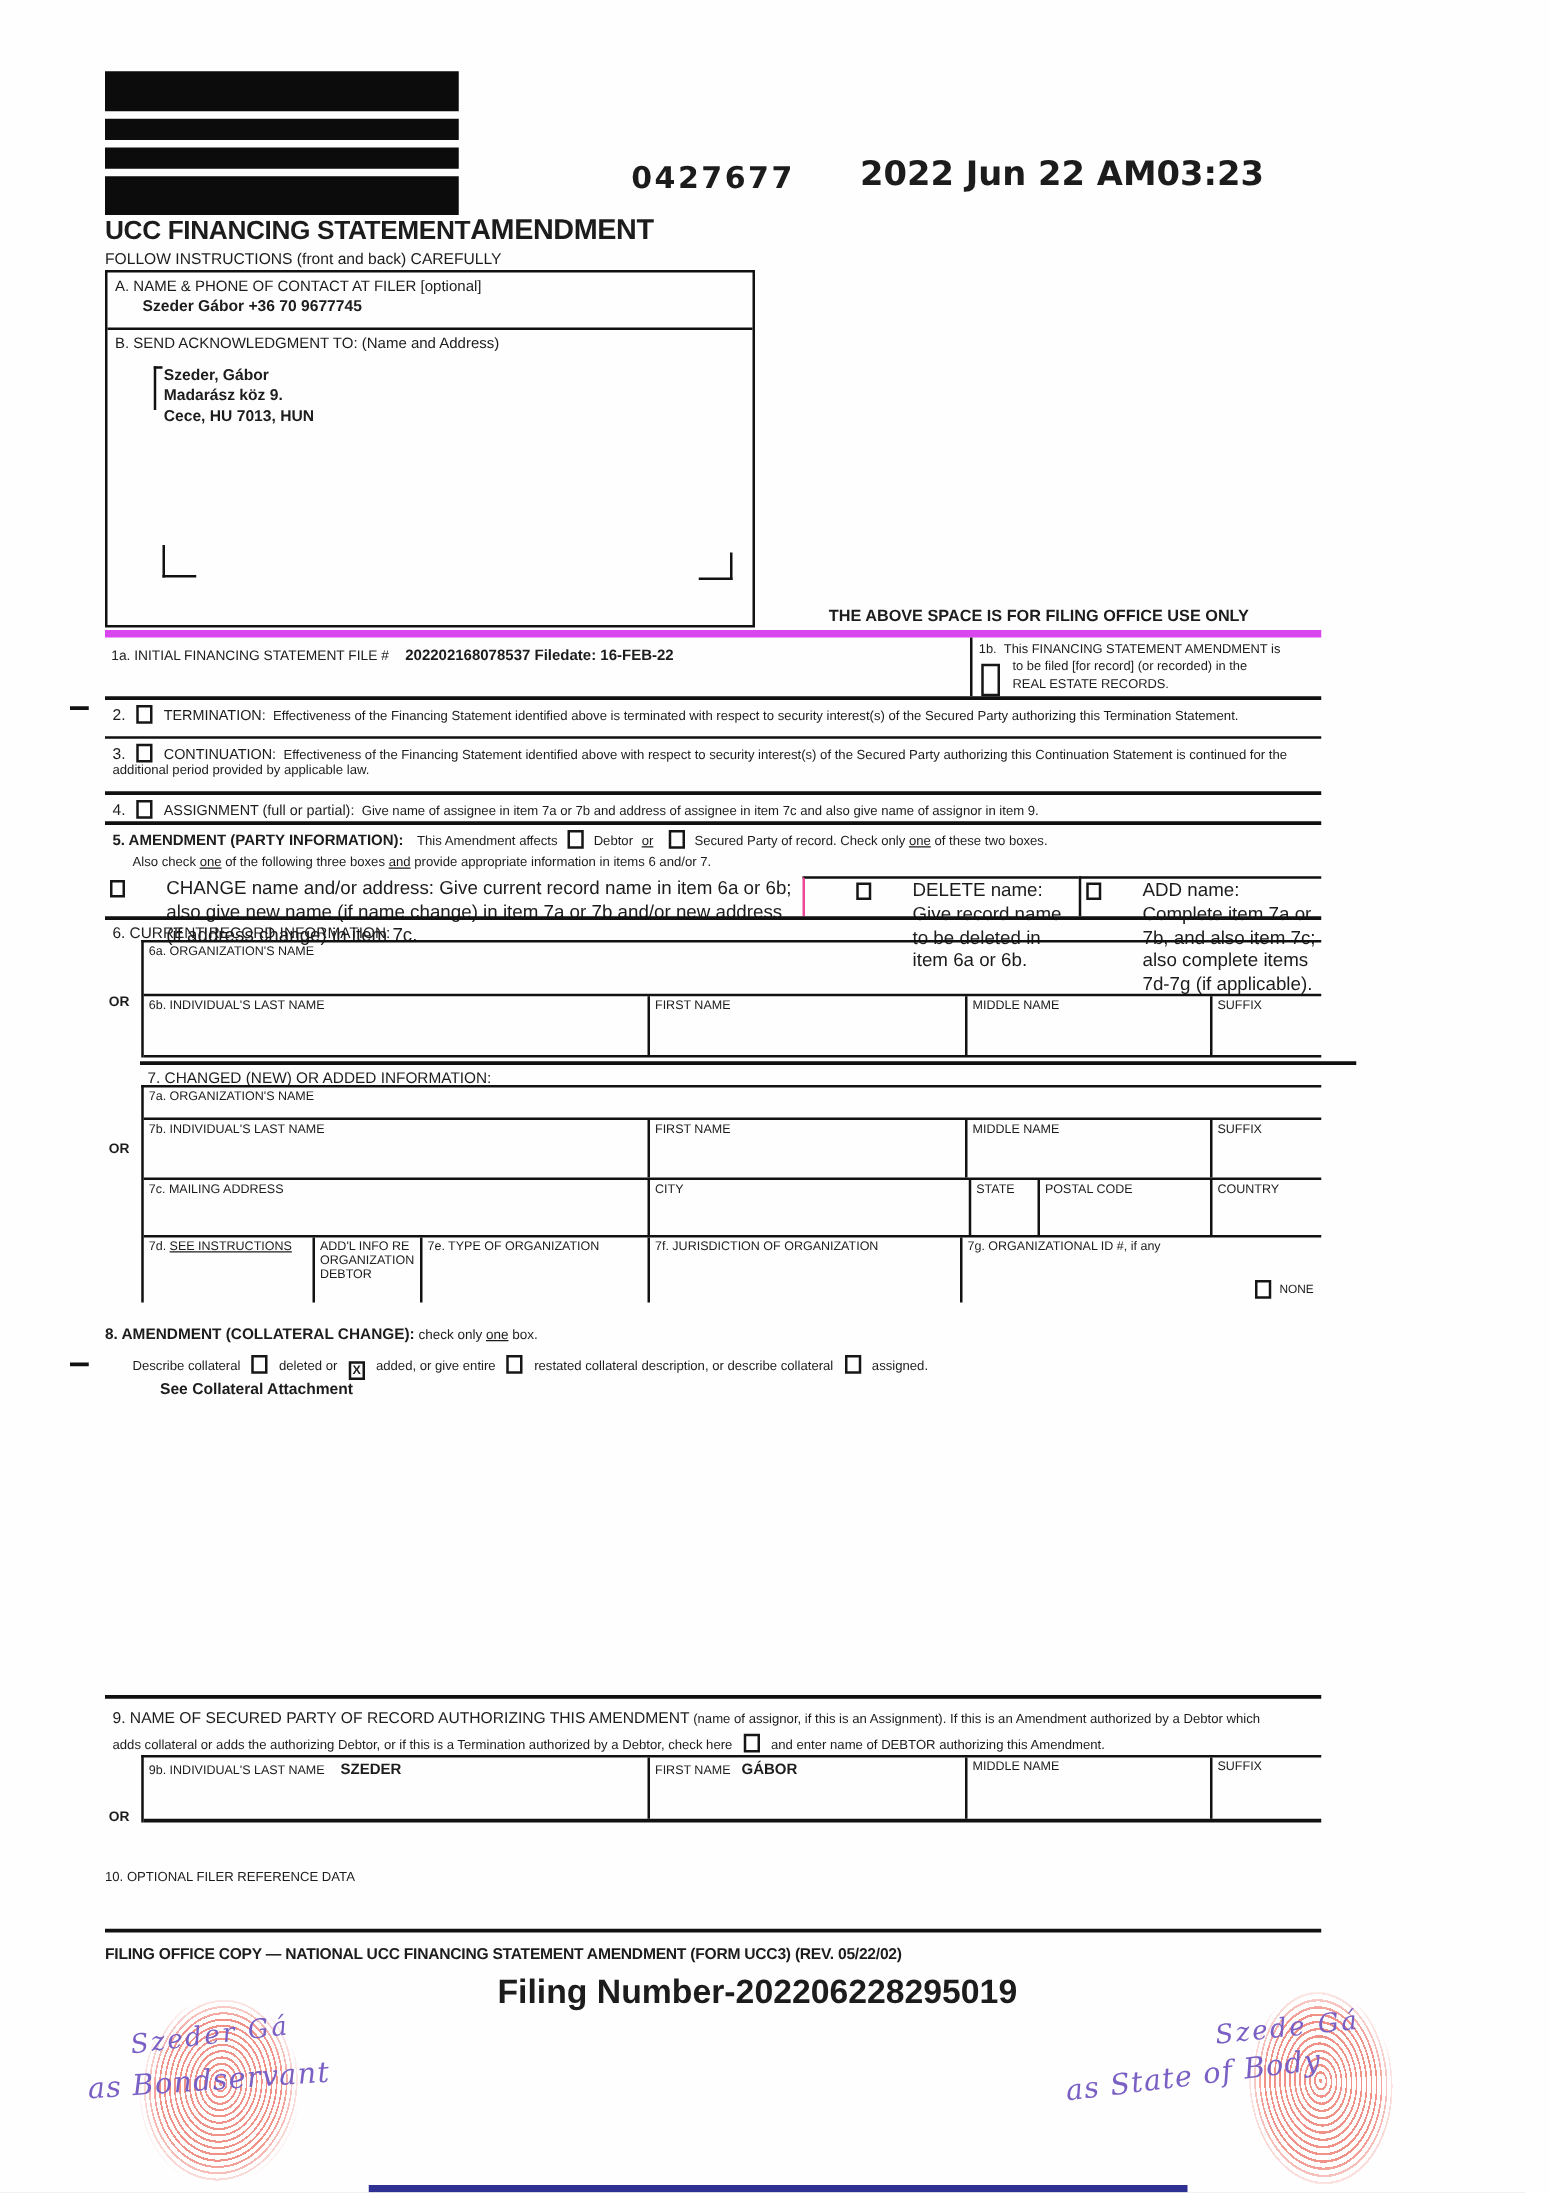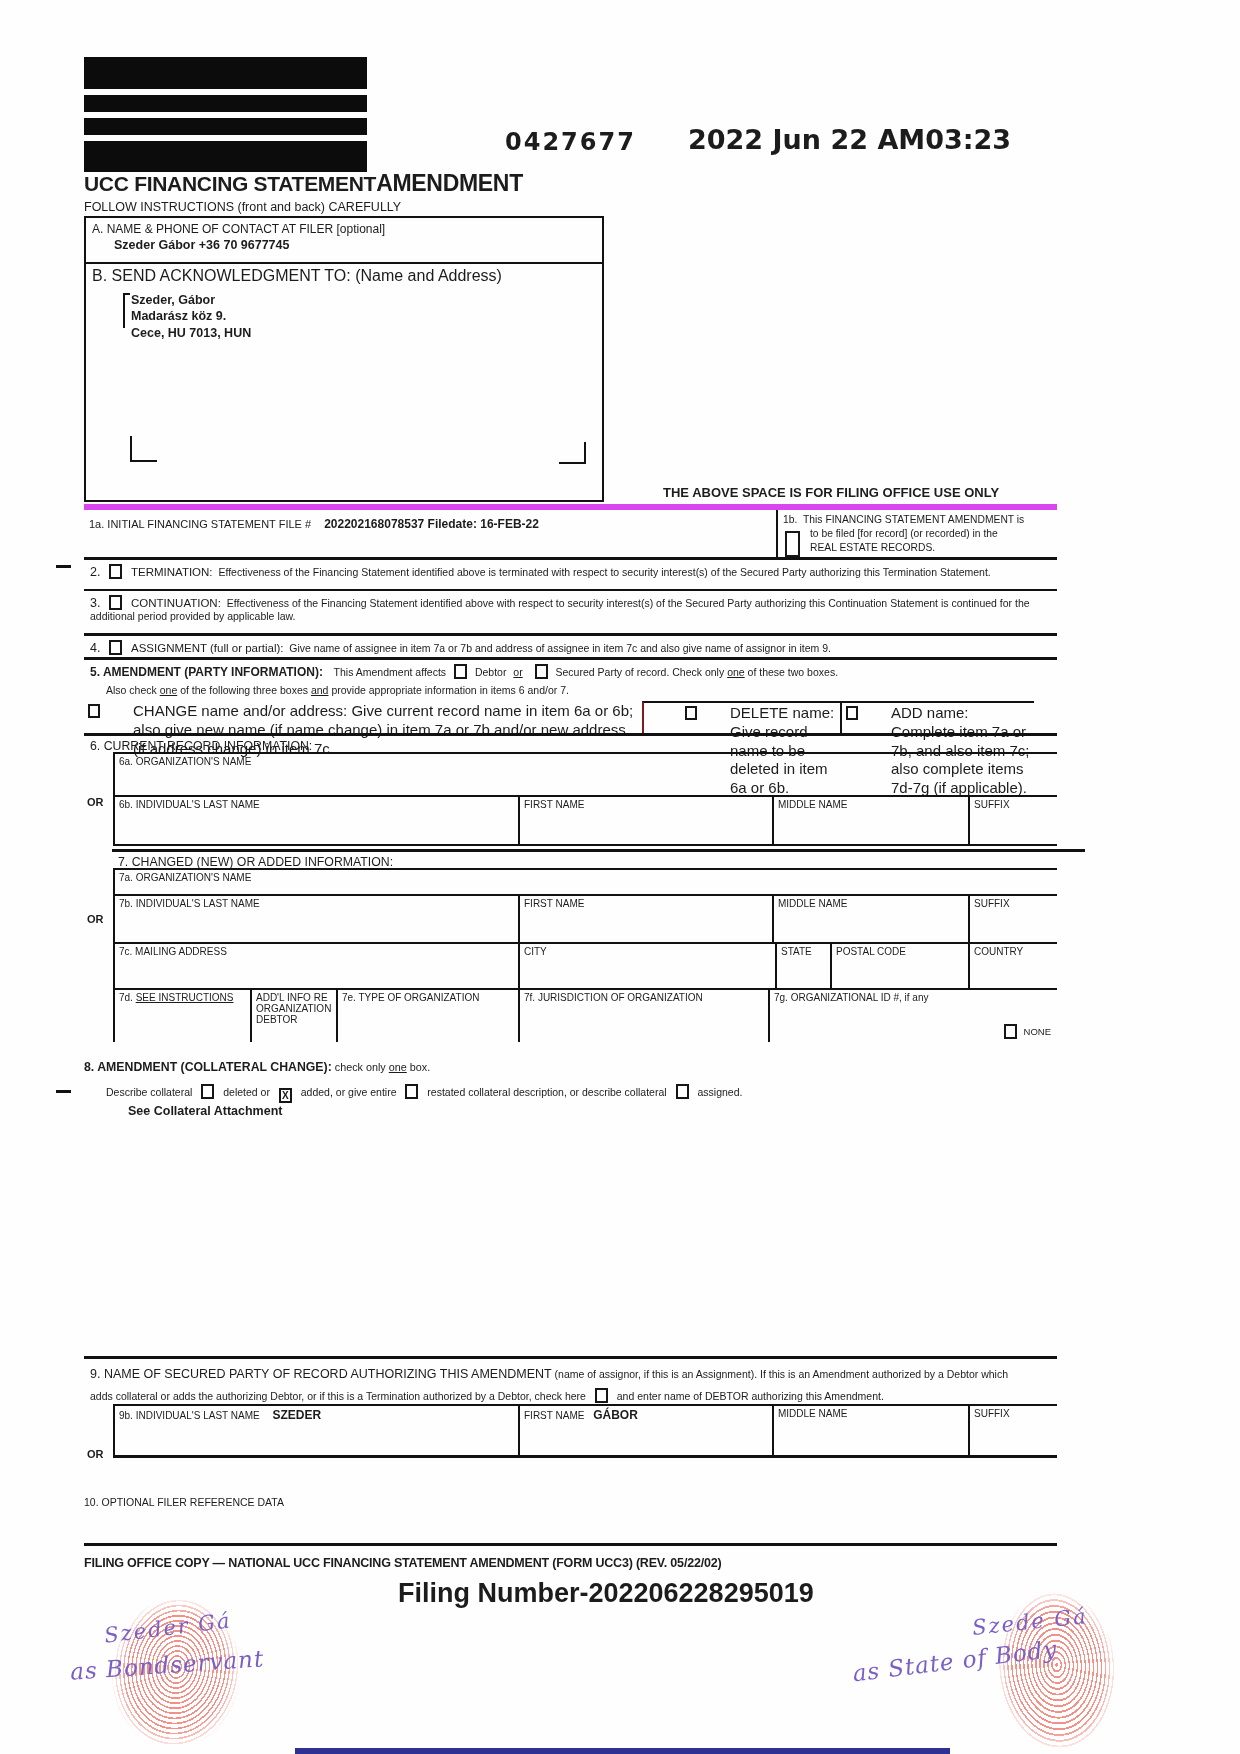--- a/index.html
+++ b/index.html
@@ -13,21 +13,21 @@
   .bar { position:absolute; left:84px; width:283px; background:#0c0c0c; }
   .stamp-num { position:absolute; left:505px; top:128px; font-size:24px; font-weight:bold; letter-spacing:2px; font-family:"DejaVu Sans", sans-serif; }
   .stamp-date { position:absolute; left:688px; top:124px; font-size:27px; font-weight:bold; font-family:"DejaVu Sans", sans-serif; }
   .title { position:absolute; left:84px; top:170px; font-size:21px; font-weight:bold; letter-spacing:-0.3px; }
   .title .t2 { font-size:23px; }
   .subtitle { position:absolute; left:84px; top:200px; font-size:12.5px; }
   .boxAB { position:absolute; left:84px; top:216px; width:520px; height:286px; border:2px solid #111; }
   .secA-label { position:absolute; left:6px; top:4px; font-size:12px; }
   .secA-value { position:absolute; left:28px; top:20px; font-size:12.5px; font-weight:bold; }
   .ab-divider { position:absolute; left:0; top:44px; width:100%; border-top:2px solid #111; }
-  .secB-label { position:absolute; left:6px; top:49px; font-size:16px; }
+  .secB-label { position:absolute; left:6px; top:49px; font-size:12px; }
   .addr { position:absolute; left:45px; top:74px; font-size:12.5px; font-weight:bold; line-height:1.3; }
   .bracket-tl { position:absolute; left:37px; top:75px; width:7px; height:35px; border-left:2px solid #111; border-top:2px solid #111; }
   .corner-bl { position:absolute; left:44px; bottom:38px; width:27px; height:26px; border-left:2px solid #111; border-bottom:2px solid #111; }
   .corner-br { position:absolute; right:16px; bottom:36px; width:27px; height:22px; border-right:2px solid #111; border-bottom:2px solid #111; }
   .above-note { position:absolute; left:663px; top:485px; font-size:13px; font-weight:bold; }
   .cb { display:inline-block; width:13px; height:15px; border:2px solid #161616; background:#fff; vertical-align:-3px; text-align:center; font-size:10px; font-weight:bold; line-height:12px; }
   .u { text-decoration:underline; }
   
   .frow { position:absolute; left:84px; width:973px; }
   .r1 { top:504px; height:53px; border-top:6px solid #d946ef; display:flex; }
@@ -45,21 +45,21 @@
   .r4 { top:633px; height:24px; border-top:3px solid #111; }
   .r5 { top:657px; height:76px; border-top:3px solid #111; }
   .r5-line1 { padding:4px 0 0 6px; font-size:10.5px; }
   .r5-line1 .h { font-size:12px; font-weight:bold; margin-right:8px; }
   .r5-line1 .cb { margin:0 5px; }
   .r5-line2 { padding:5px 0 0 22px; font-size:10.5px; }
   .r5-opts { display:flex; margin-top:5px; height:32px; }
   .r5-opt { font-size:15px; line-height:1.25; padding:1px 2px 0 4px; display:flex;gap:28px; }
   .r5-opt .cb { width:12px; height:14px; margin:2px 5px 0 0; flex:0 0 auto; }
   .o1 { width:558px; }
-  .o2 { width:198px; border-left:2px solid #7f1d1d; border-top:2px solid #111;padding-left:41px; }
+  .o2 { width:221px; border-left:2px solid #ec4899; border-top:2px solid #111;padding-left:41px; }
   .o3 { width:194px; border-left:2px solid #111; border-top:2px solid #111; }
   .sec-head { position:absolute; left:84px; width:973px; border-top:3px solid #111; font-size:12.3px; padding:3px 0 12px 6px; }
   .gut-or { position:absolute; font-size:11px; font-weight:bold; }
   .itable { position:absolute; border-left:2px solid #111; border-top:2px solid #111; }
   .irow { display:flex; border-bottom:2px solid #111; }
   .icell { border-right:2px solid #111; font-size:10px; padding:2px 0 0 4px; position:relative; }
   .h6 { top:733px; }
   .t6 { left:113px; top:752px; width:944px; }
   .h7 { top:849px;margin-left:28px; }
   .t7 { left:113px; top:868px; width:944px; }

